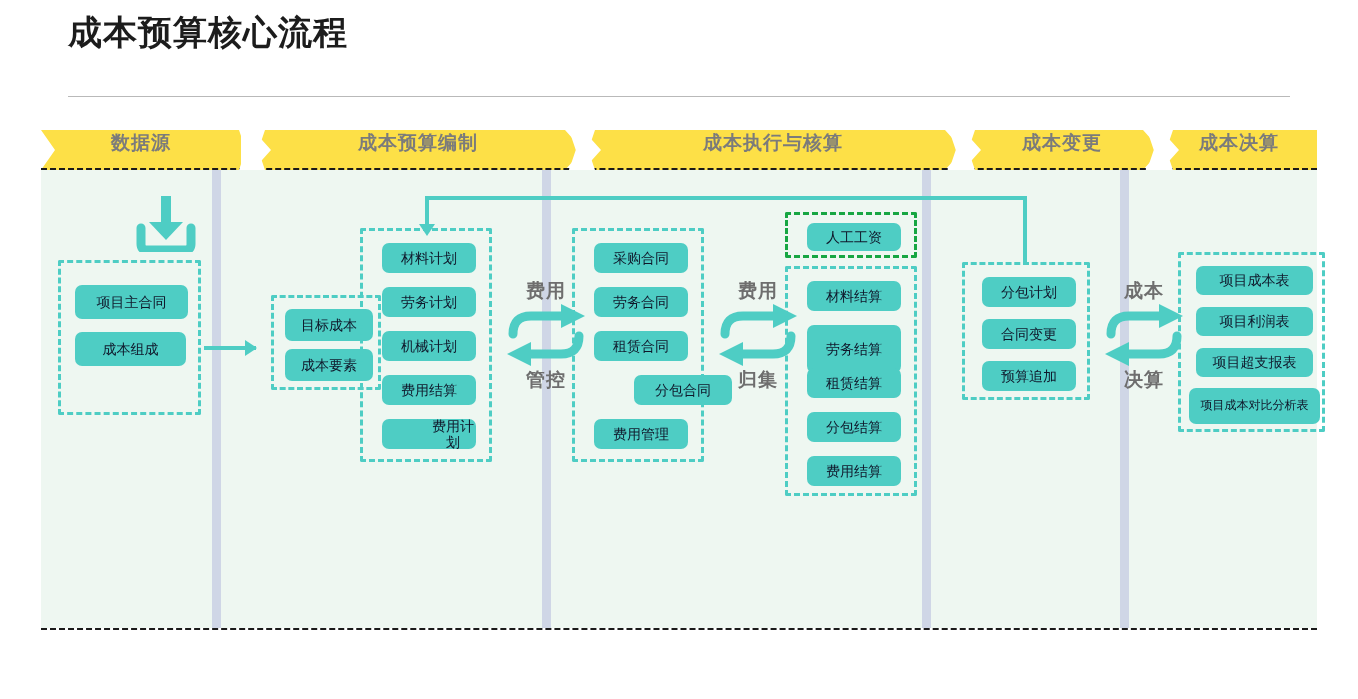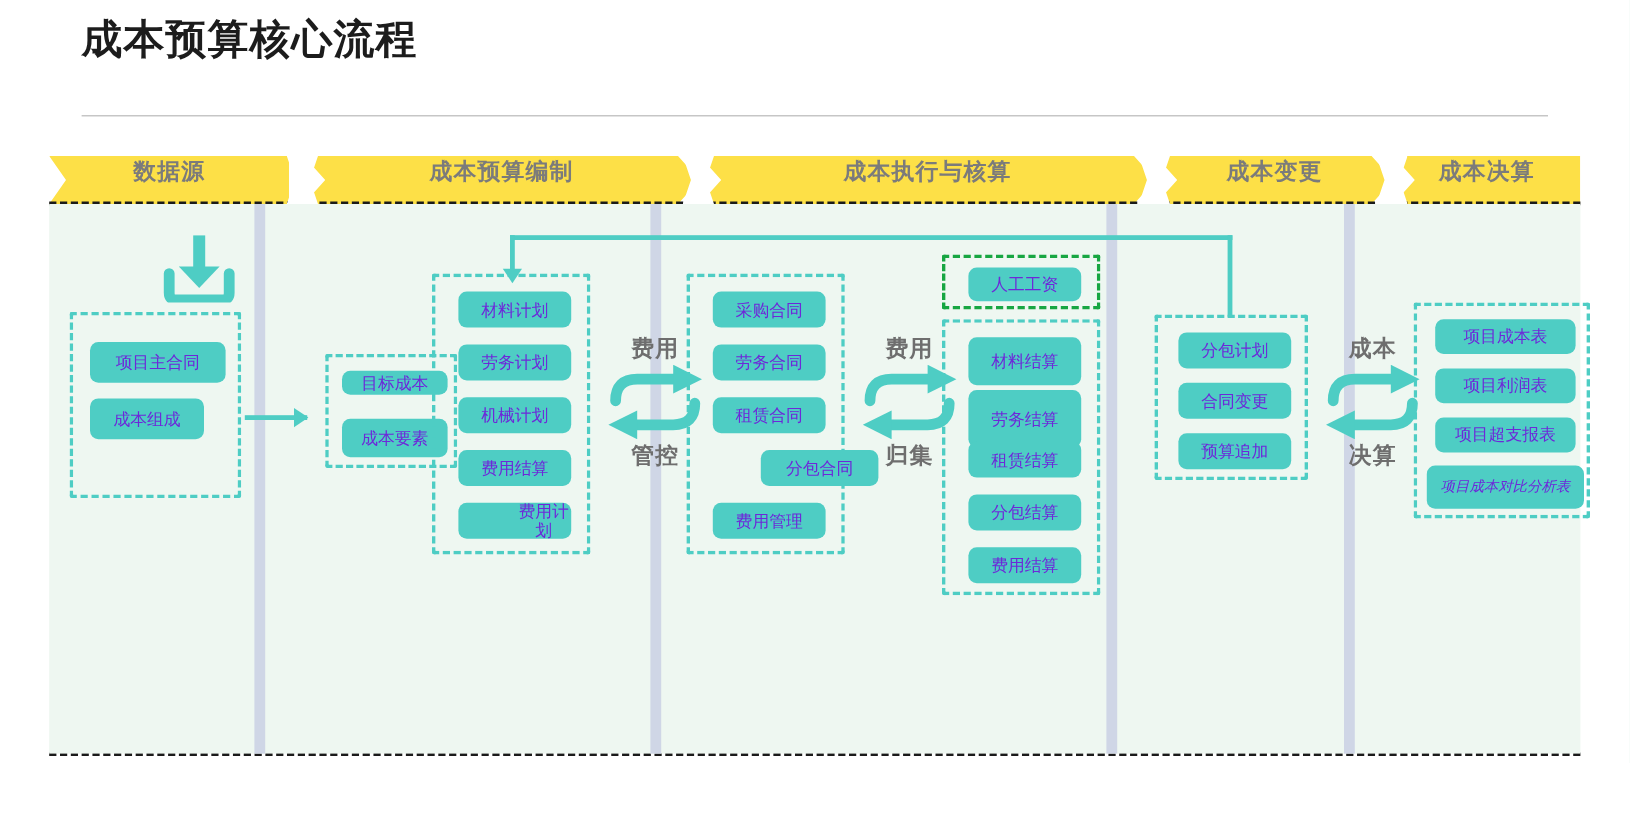--- a/index.html
+++ b/index.html
@@ -117,21 +117,21 @@
   }
   .group.green {
     border-color: #17a642;
   }
 
   
   .pill {
     position: absolute;
     background: #4ecdc4;
     border-radius: 7px;
-    color: #6d28d9;
+    color: #0f172a;
     font-size: 14px;
     display: flex;
     align-items: center;
     justify-content: center;
     text-align: center;
     line-height: 1.15;
     box-sizing: border-box;
   }
 
   
@@ -224,27 +224,27 @@
   <div class="col-sep" style="left:1079px;"></div>
 
   <svg id="download-icon" style="left:92px;top:26px;" width="66" height="56" viewBox="0 0 66 56">
     <rect x="28" y="0" width="10" height="30" fill="#4ecdc4"></rect>
     <polygon points="16,26 50,26 33,44" fill="#4ecdc4"></polygon>
     <path d="M8 32 L8 48 Q8 54 14 54 L52 54 Q58 54 58 48 L58 32" fill="none" stroke="#4ecdc4" stroke-width="9" stroke-linecap="round"></path>
   </svg>
 
   <div class="group" style="left:17px;top:90px;width:143px;height:155px;">
     <div class="pill" style="left:14px;top:22px;width:113px;height:34px;">项目主合同</div>
-    <div class="pill" style="left:14px;top:69px;width:95px;height:34px;">成本组成</div>
+    <div class="pill" style="left:14px;top:69px;width:111px;height:34px;">成本组成</div>
   </div>
 
   <div class="arrow-h" style="left:163px;top:176px;width:52px;"></div>
 
   <div class="group" style="left:230px;top:125px;width:110px;height:95px;">
-    <div class="pill" style="left:11px;top:11px;width:88px;height:20px;">目标成本</div>
+    <div class="pill" style="left:11px;top:11px;width:88px;height:32px;">目标成本</div>
     <div class="pill" style="left:11px;top:51px;width:88px;height:32px;">成本要素</div>
   </div>
 
   <div class="arrow-h" style="left:343px;top:176px;width:30px;"></div>
 
   <div class="group" style="left:319px;top:58px;width:132px;height:234px;">
     <div class="pill" style="left:19px;top:12px;width:94px;height:30px;">材料计划</div>
     <div class="pill" style="left:19px;top:56px;width:94px;height:30px;">劳务计划</div>
     <div class="pill" style="left:19px;top:100px;width:94px;height:30px;">机械计划</div>
     <div class="pill" style="left:19px;top:144px;width:94px;height:30px;">费用结算</div>
@@ -279,21 +279,21 @@
       <polygon points="28,38 4,50 28,62" fill="#4ecdc4"></polygon>
     </svg>
     <div class="cyc-label bot">归集</div>
   </div>
 
   <div class="group green" style="left:744px;top:42px;width:132px;height:46px;">
     <div class="pill" style="left:19px;top:8px;width:94px;height:28px;">人工工资</div>
   </div>
 
   <div class="group" style="left:744px;top:96px;width:132px;height:230px;">
-    <div class="pill" style="left:19px;top:12px;width:94px;height:40px;">材料结算</div>
+    <div class="pill" style="left:19px;top:12px;width:94px;height:30px;">材料结算</div>
     <div class="pill" style="left:19px;top:56px;width:94px;height:48px;">劳务结算</div>
     <div class="pill" style="left:19px;top:99px;width:94px;height:30px;">租赁结算</div>
     <div class="pill" style="left:19px;top:143px;width:94px;height:30px;">分包结算</div>
     <div class="pill" style="left:19px;top:187px;width:94px;height:30px;">费用结算</div>
   </div>
 
   <div class="group" style="left:921px;top:92px;width:128px;height:138px;">
     <div class="pill" style="left:17px;top:12px;width:94px;height:30px;">分包计划</div>
     <div class="pill" style="left:17px;top:54px;width:94px;height:30px;">合同变更</div>
     <div class="pill" style="left:17px;top:96px;width:94px;height:30px;">预算追加</div>
@@ -307,21 +307,21 @@
       <path d="M76 32 Q76 50 58 50 L24 50" fill="none" stroke="#4ecdc4" stroke-width="9" stroke-linecap="round"></path>
       <polygon points="28,38 4,50 28,62" fill="#4ecdc4"></polygon>
     </svg>
     <div class="cyc-label bot">决算</div>
   </div>
 
   <div class="group" style="left:1137px;top:82px;width:147px;height:180px;">
     <div class="pill" style="left:15px;top:11px;width:117px;height:29px;">项目成本表</div>
     <div class="pill" style="left:15px;top:52px;width:117px;height:29px;">项目利润表</div>
     <div class="pill" style="left:15px;top:93px;width:117px;height:29px;">项目超支报表</div>
-    <div class="pill" style="left:8px;top:133px;width:131px;height:36px;font-size:12px;font-style:italic;">项目成本对比分析表</div>
+    <div class="pill" style="left:8px;top:133px;width:131px;height:36px;font-size:12px;">项目成本对比分析表</div>
   </div>
 
   <div class="fb-seg" style="left:384px;top:26px;width:602px;height:4px;"></div>
   <div class="fb-seg" style="left:982px;top:26px;width:4px;height:68px;"></div>
   <div class="fb-seg" style="left:384px;top:26px;width:4px;height:30px;"></div>
   <div class="fb-arrow-down" style="left:378px;top:54px;"></div>
 
 </div>
 
 </body></html>

